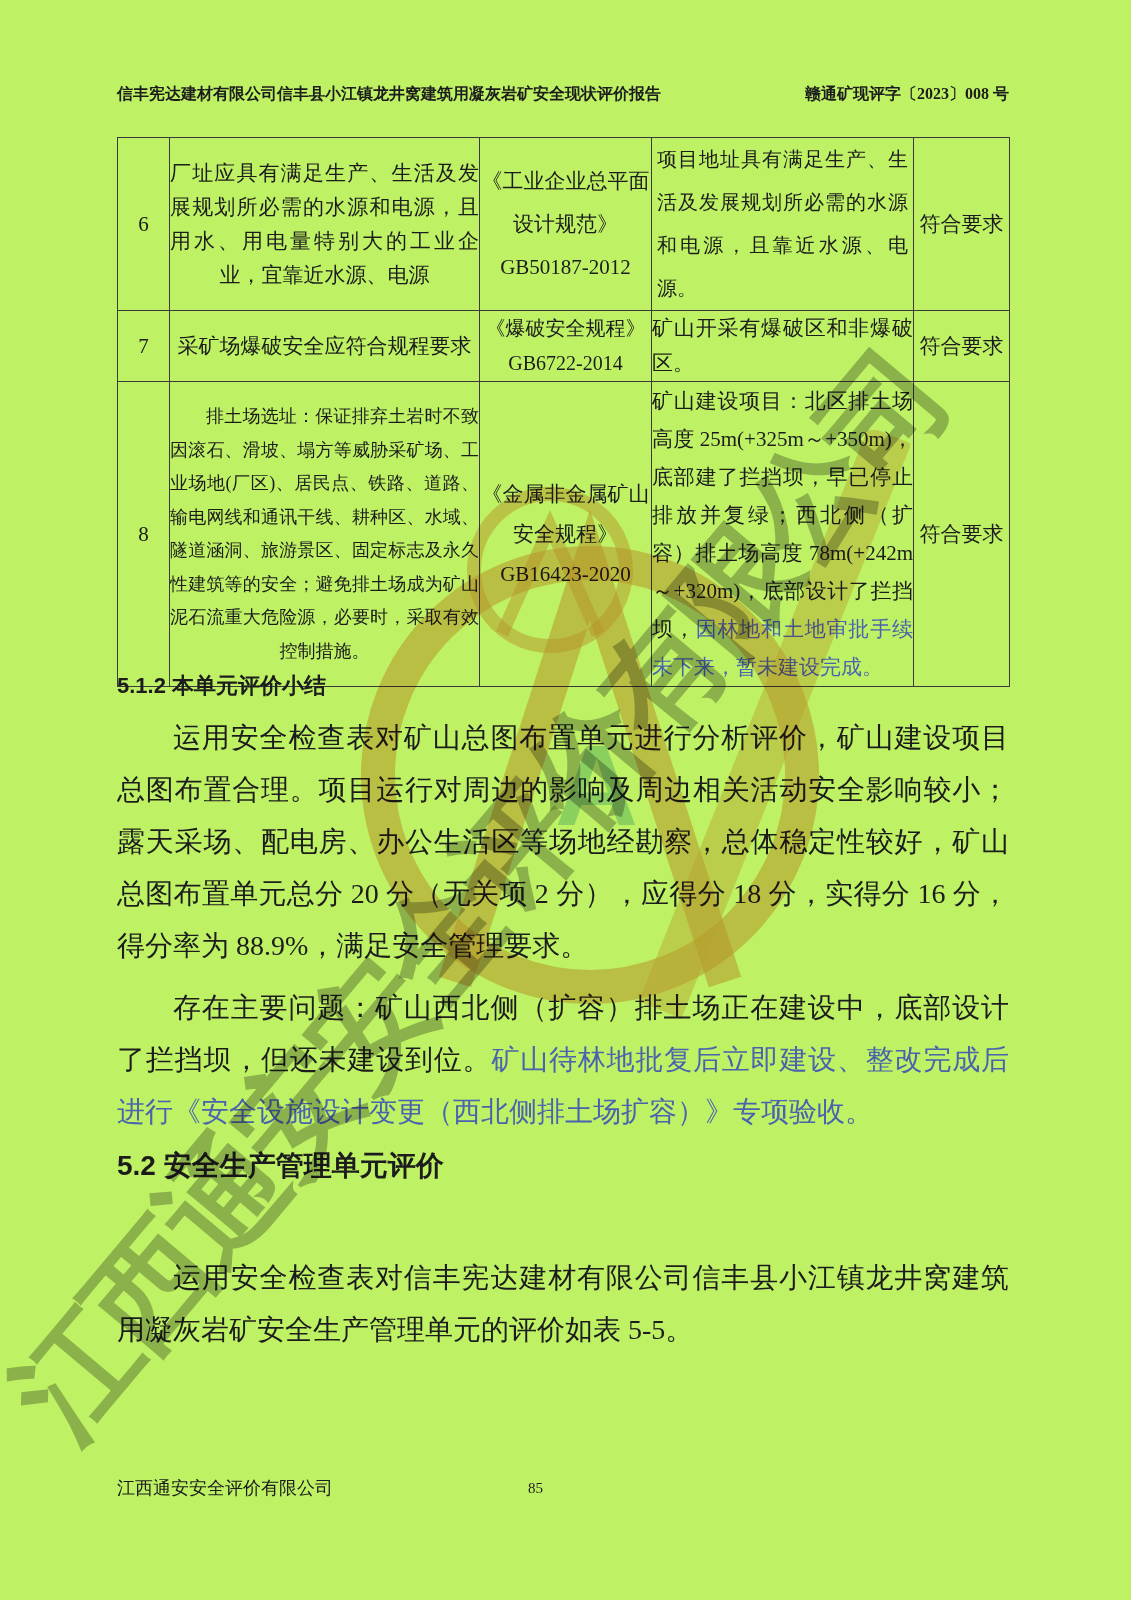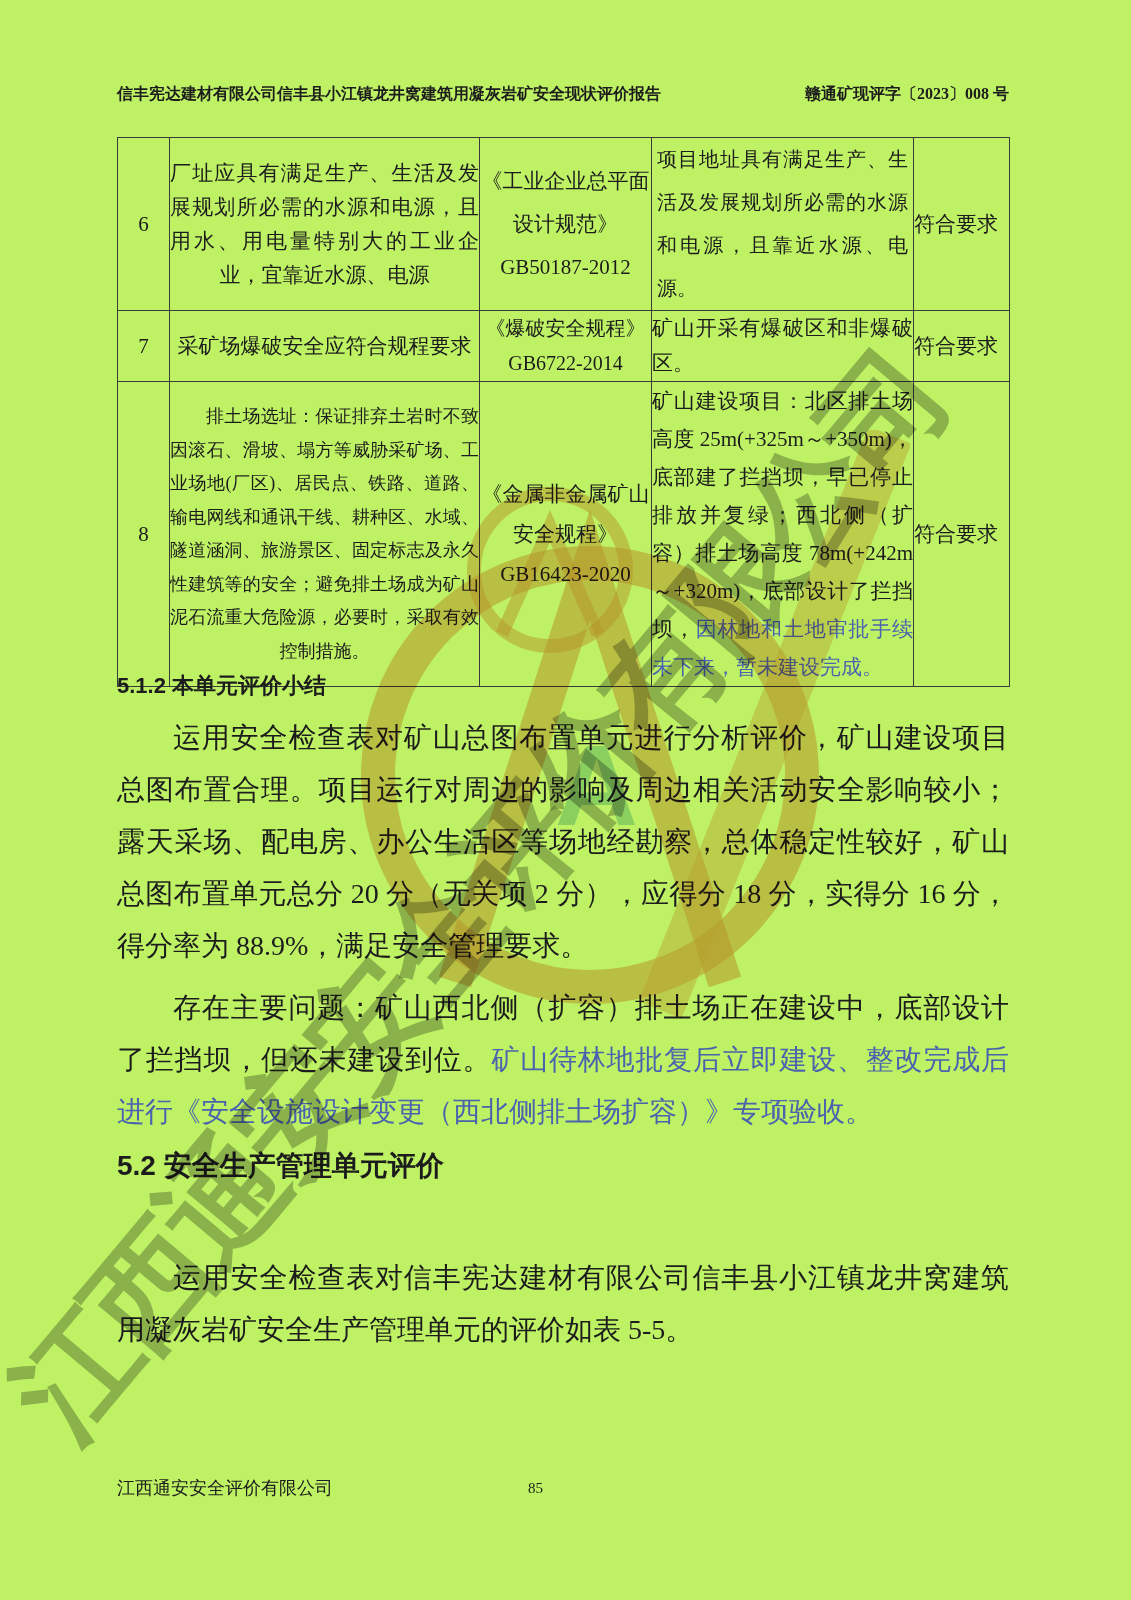--- a/index.html
+++ b/index.html
@@ -26,21 +26,21 @@
   }
   table.checklist td{
     border:1px solid #3a3a3a;
     vertical-align:middle;
     overflow:hidden;
     padding:0;
   }
   td.c-no{text-align:center;}
   td.c-req,td.c-status{text-align:justify;padding:0 7px;}
   td.c-std{text-align:center;padding:0 6px;}
-  td.c-res{text-align:left;padding:0 20px;line-height:42px;}
+  td.c-res{text-align:center;padding:0 20px;line-height:42px;}
   tr.r6{height:137px;}
   tr.r7{height:70px;}
   tr.r8{height:304px;}
   tr.r6 td.c-req{line-height:34px;text-align-last:center;}
   tr.r6 td.c-std{line-height:43px;}
   tr.r6 td.c-status{line-height:43px;font-size:20px;padding:0 5px;}
   tr.r7 td.c-req{text-align:center;line-height:34px;}
   tr.r7 td.c-std{line-height:35px;font-size:20px;}
   tr.r7 td.c-status{line-height:35px;}
   tr.r7 td.c-res{line-height:35px;}

